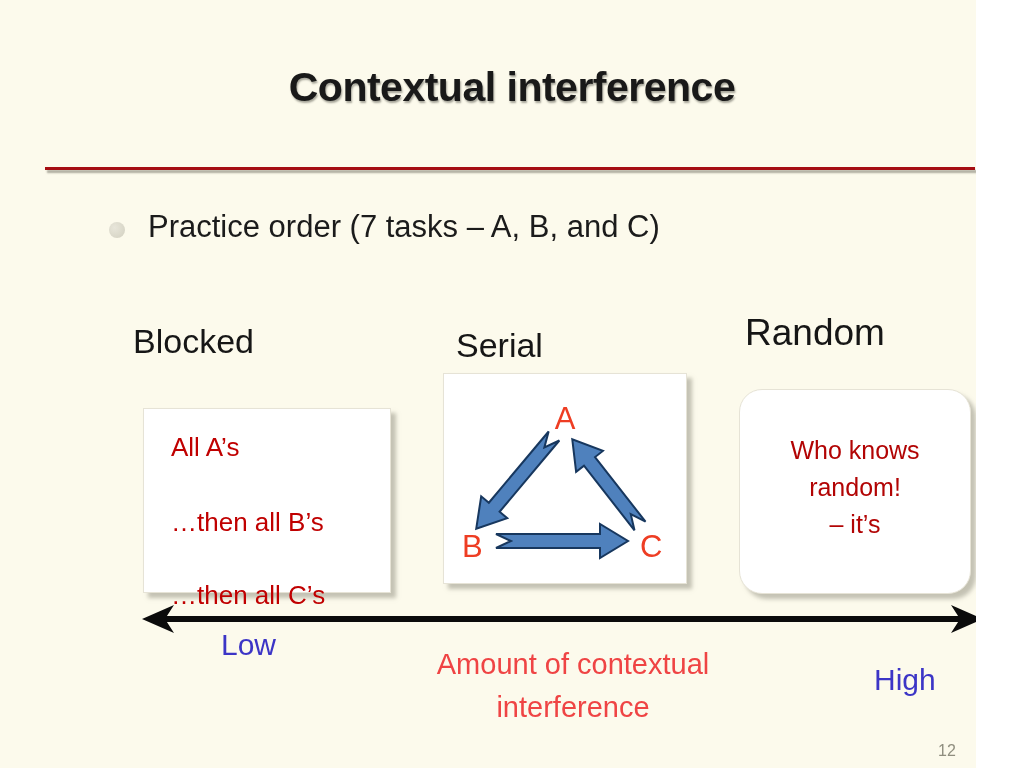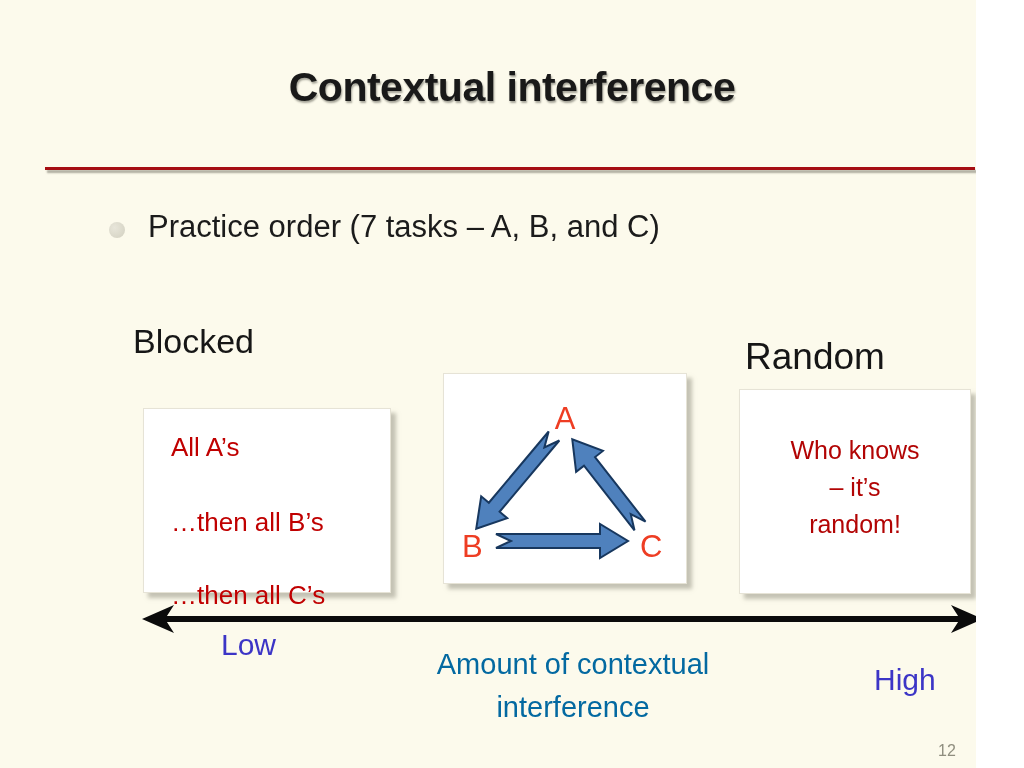--- a/index.html
+++ b/index.html
@@ -30,29 +30,29 @@
   .bullet-text{
     position:absolute;left:148px;top:209px;
     font-size:31px;color:#1b1b1b;
   }
   .col-header{
     position:absolute;width:220px;
     font-size:34px;color:#161616;
   }
   .hdr-blocked{left:133px;top:322px;}
   .hdr-serial{left:456px;top:326px;}
-  .hdr-random{left:745px;top:312px;font-size:37px;margin-top:24px;}
+  .hdr-random{left:745px;top:312px;font-size:37px;}
   .panel{
     position:absolute;background:#ffffff;
     border:1px solid #e6e3d6;
     box-shadow:5px 5px 4px rgba(150,148,133,0.55);
   }
   .panel-blocked{left:143px;top:408px;width:246px;height:183px;}
   .panel-serial{left:443px;top:373px;width:242px;height:209px;}
-  .panel-random{left:739px;top:389px;width:230px;height:203px;}
+  .panel-random{left:739px;top:389px;width:230px;height:203px;border-radius:23px;}
   .blocked-line{
     margin:13px;padding:0 0 0 14px;
     font-size:26px;color:#c00000;line-height:26px;
   }
   .blocked-line.l1{padding-top:12px;}
   .blocked-line.l2{padding-top:36px;}
   .blocked-line.l3{padding-top:34px;}
   .random-text{
     padding-top:42px;text-align:center;
     font-size:25px;color:#b20404;line-height:37px;
@@ -64,41 +64,42 @@
   .node-a{left:0;top:27px;width:242px;text-align:center;}
   .node-b{left:18px;top:155px;}
   .node-c{left:196px;top:155px;}
   .tri-arrow{fill:#4f81bd;stroke:#17375e;stroke-width:2px;}
   .axis-svg{position:absolute;left:140px;top:601px;}
   .axis-label{position:absolute;font-size:30px;color:#3c35c6;}
   .label-low{left:196px;top:628px;margin-left:25px;}
   .label-high{left:874px;top:663px;}
   .axis-caption{
     position:absolute;left:323px;width:500px;text-align:center;
-    font-size:29px;color:#0369a1;
+    font-size:29px;color:#ef4444;
   }
   .cap-1{top:648px;}
   .cap-2{top:691px;}
   .page-number{
     position:absolute;left:938px;top:742px;
     font-size:16px;color:#8f8e7f;
   }
 </style>
 </head>
 <body>
 
 <div class="slide">
 
   <div class="title">Contextual interference</div>
   <div class="title-rule"></div>
 
   <div class="bullet-dot"></div>
   <div class="bullet-text">Practice order (7 tasks – A, B, and C)</div>
 
   <div class="col-header hdr-blocked">Blocked</div>
+  <div class="col-header hdr-serial">Serial</div>
   <div class="col-header hdr-random">Random</div>
 
   <div class="panel panel-blocked">
     <p class="blocked-line l1">All A’s</p>
     <p class="blocked-line l2">…then all B’s</p>
     <p class="blocked-line l3">…then all C’s</p>
   </div>
 
   <div class="panel panel-serial">
     <svg class="tri-svg" width="242" height="209" viewBox="0 0 242 209">
@@ -113,22 +114,22 @@
       </g>
     </svg>
     <div class="tri-node node-a">A</div>
     <div class="tri-node node-b">B</div>
     <div class="tri-node node-c">C</div>
   </div>
 
   <div class="panel panel-random">
     <div class="random-text">
       <div>Who knows</div>
+      <div>random!</div>
       <div>– it’s</div>
-      <div>random!</div>
     </div>
   </div>
 
   <svg class="axis-svg" width="845" height="36" viewBox="0 0 845 36">
     <line x1="18" y1="18" x2="827" y2="18" stroke="#0b0b0b" stroke-width="6"></line>
     <polygon points="2,18 34,4 25,18 34,32" fill="#0b0b0b"></polygon>
     <polygon points="843,18 811,4 820,18 811,32" fill="#0b0b0b"></polygon>
   </svg>
 
   <div class="axis-label label-low">Low</div>

